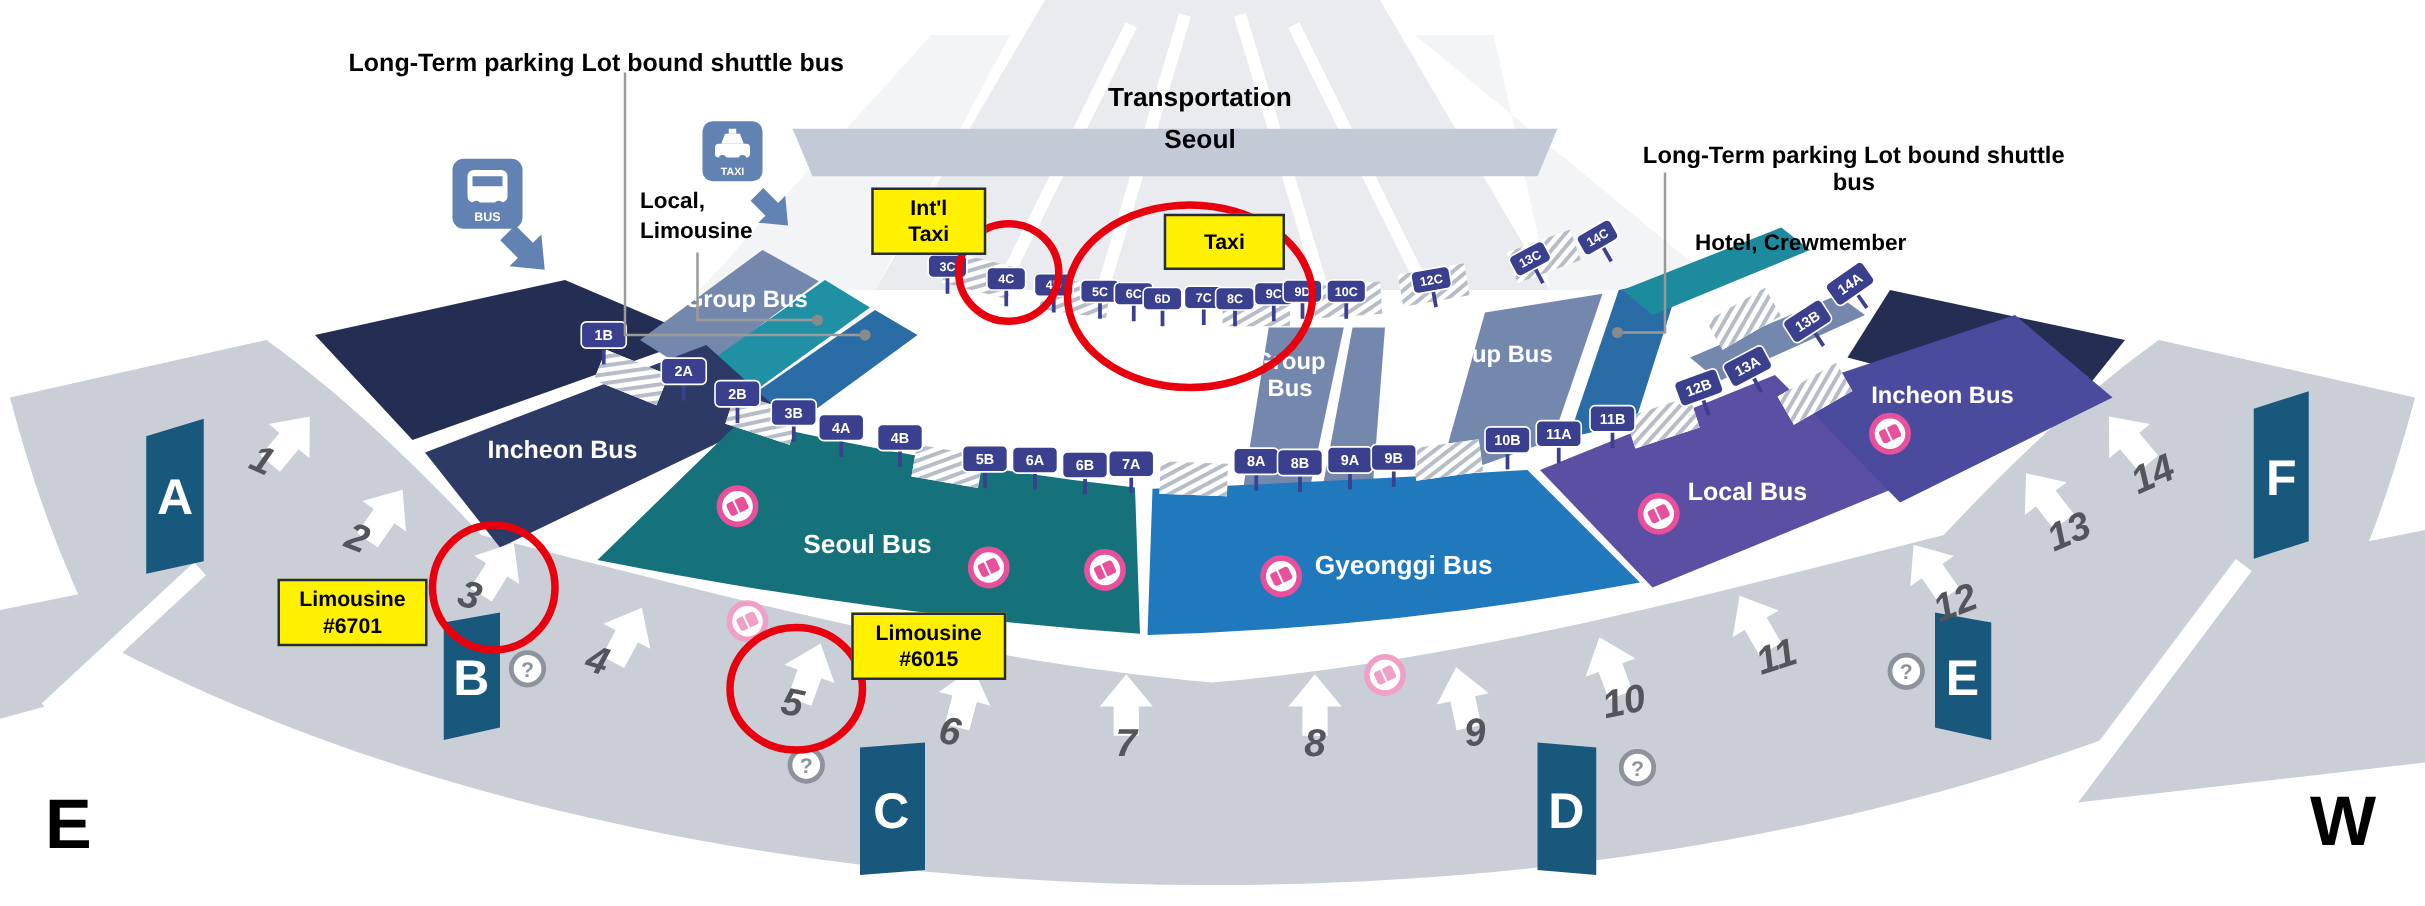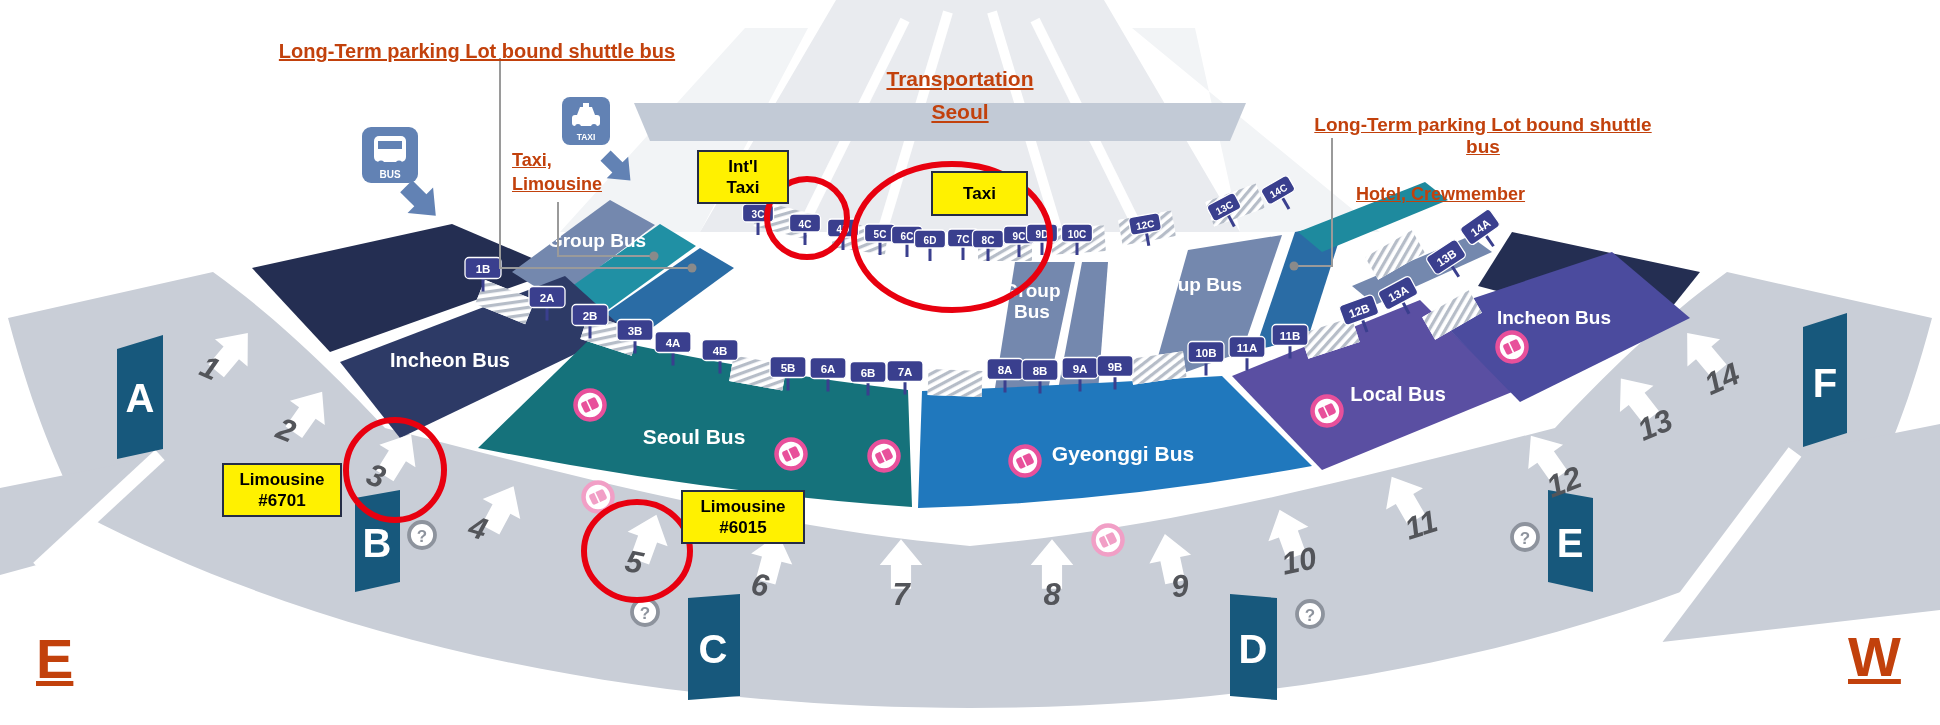--- a/index.html
+++ b/index.html
@@ -1,18 +1,18 @@
 <!DOCTYPE html>
 <html><head>
 <meta charset="utf-8">
 <style>
   html,body{margin:0;padding:0;background:#fff;width:1940px;height:725px;overflow:hidden;}
   body{font-family:"Liberation Sans",sans-serif;position:relative;}
   #map{position:absolute;left:0;top:0;}
-  .t{position:absolute;color:#c2410c;font-weight:bold;text-decoration:underline;}
+  .t{position:absolute;color:#000000;font-weight:bold;}
   .ylabel{position:absolute;background:#fff100;border:2px solid #252c45;color:#000;font-weight:bold;font-size:17px;line-height:21px;text-align:center;padding:4px 14px;box-sizing:border-box;}
 </style>
 </head>
 <body>
 
 <svg id="map" width="1940" height="725" viewBox="0 0 1940 725">
   <defs>
     <pattern id="hatchp" width="7" height="7" patternUnits="userSpaceOnUse" patternTransform="rotate(60)">
       <rect width="7" height="7" fill="#ffffff"></rect>
       <rect width="3.2" height="7" fill="#b6bdc8"></rect>
@@ -483,21 +483,21 @@
       <ellipse cx="807" cy="218" rx="40" ry="39" fill="none" stroke="#e8000f" stroke-width="6"></ellipse>
       <ellipse cx="952" cy="237" rx="98" ry="73" fill="none" stroke="#e8000f" stroke-width="6"></ellipse>
       <ellipse cx="395" cy="470" rx="49" ry="50" fill="none" stroke="#e8000f" stroke-width="6"></ellipse>
       <ellipse cx="637" cy="551" rx="53" ry="49" fill="none" stroke="#e8000f" stroke-width="6"></ellipse>
     </g>
 </svg>
 
 <div class="t" style="left:262px;top:40px;width:430px;text-align:center;font-size:20px;">Long-Term parking Lot bound shuttle bus</div>
 <div class="t" style="left:1298px;top:114px;width:370px;text-align:center;font-size:19px;">Long-Term parking Lot bound shuttle bus</div>
 <div class="t" style="left:512px;top:148px;font-size:18px;line-height:24px;">
-  <div>Taxi,</div>
+  <div>Local,</div>
   <div>Limousine</div>
 </div>
 <div class="t" style="left:1356px;top:184px;font-size:18px;">Hotel, Crewmember</div>
 <div class="t" style="left:820px;top:62px;width:280px;text-align:center;font-size:21px;line-height:33px;">
   <div>Transportation</div>
   <div>Seoul</div>
 </div>
 <div class="t" style="left:36px;top:626px;font-size:56px;">E</div>
 <div class="t" style="left:1848px;top:624px;font-size:56px;">W</div>
 

